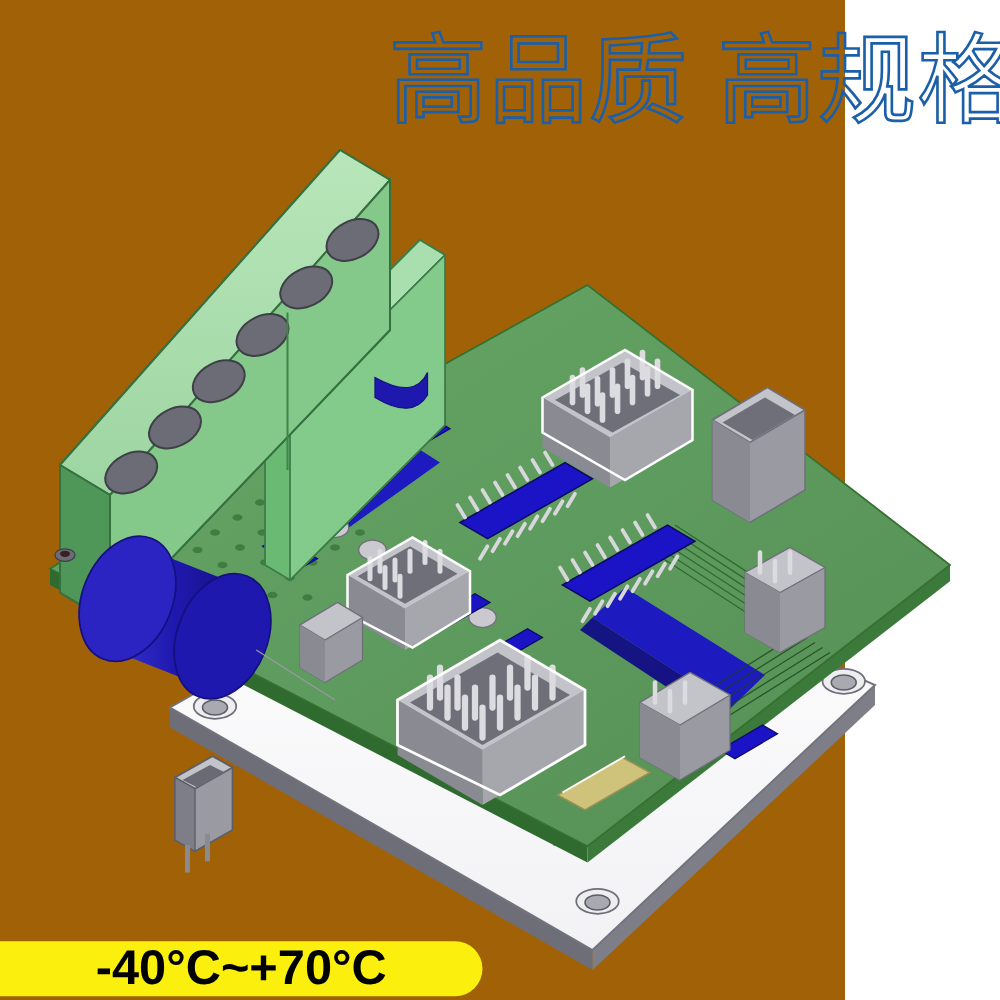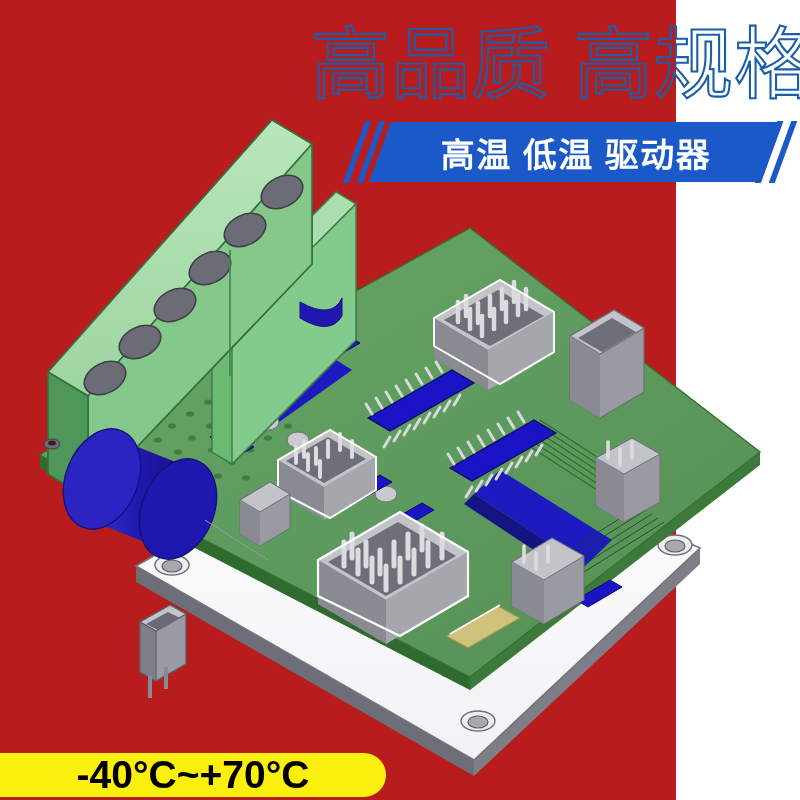--- a/index.html
+++ b/index.html
@@ -14,21 +14,21 @@
     position: relative;
     overflow: hidden;
     font-family: "Liberation Sans", "DejaVu Sans", sans-serif;
   }
 
   #stage {
     position: absolute;
     inset: 0;
     width: 676px;
     height: 800px;
-    background: #b91c1c;
+    background: #a16207;
   }
 
   
   #product-render {
     position: absolute;
     left: 0;
     top: 0;
     width: 800px;
     height: 800px;
   }
@@ -494,30 +494,18 @@
       </g>
     </g>
 
     <path d="M205 520 L268 560" stroke="#9a9aa2" stroke-width="1" fill="none"></path>
   </svg>
 
   <div id="headline">
     <span class="hl-text">高品质 高规格</span>
   </div>
 
-  <div id="subtitle-banner">
-    <div class="slash-group left">
-      <div class="slash s1"></div>
-      <div class="slash s2"></div>
-    </div>
-    <div id="banner-body"></div>
-    <div id="banner-label">高温 低温 驱动器</div>
-    <div class="slash-group right">
-      <div class="slash s1"></div>
-      <div class="slash s2"></div>
-    </div>
-  </div>
 
   <div id="temp-badge">
     <span id="temp-badge-label">-40°C~+70°C</span>
   </div>
 
 </div>
 
 </body></html>

